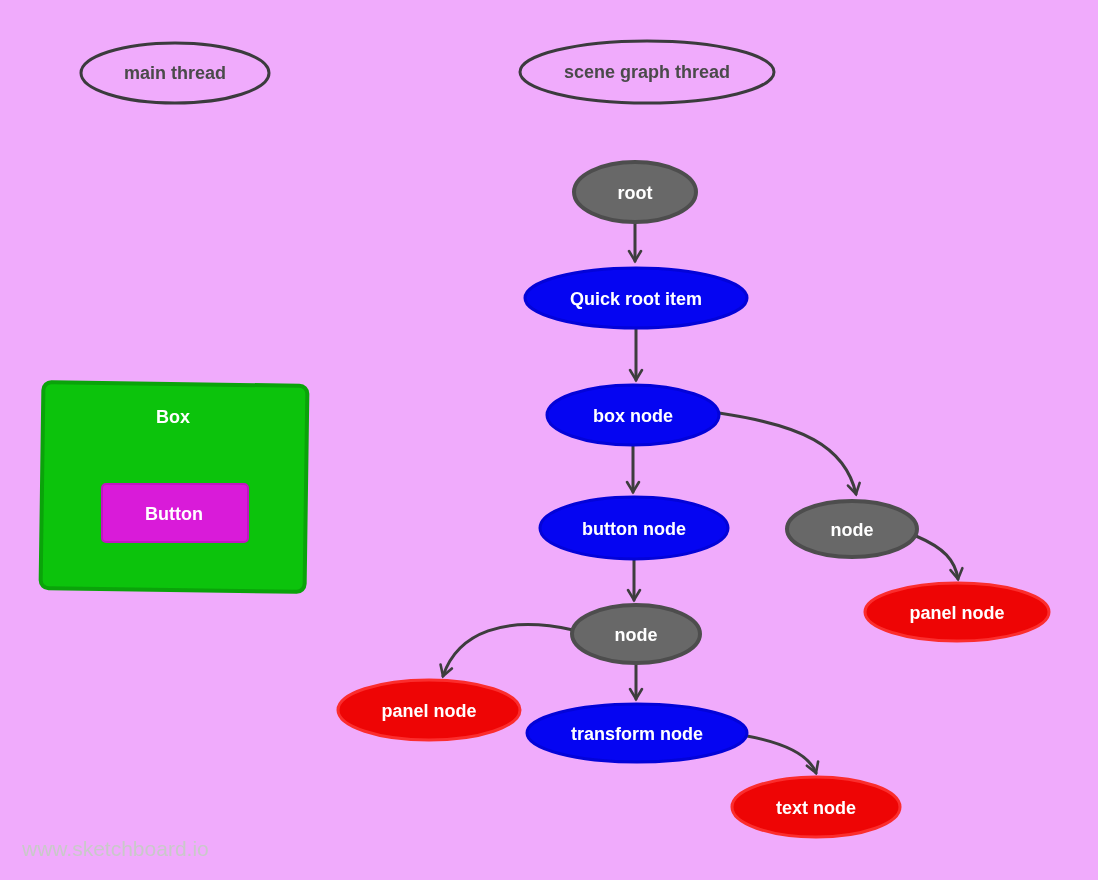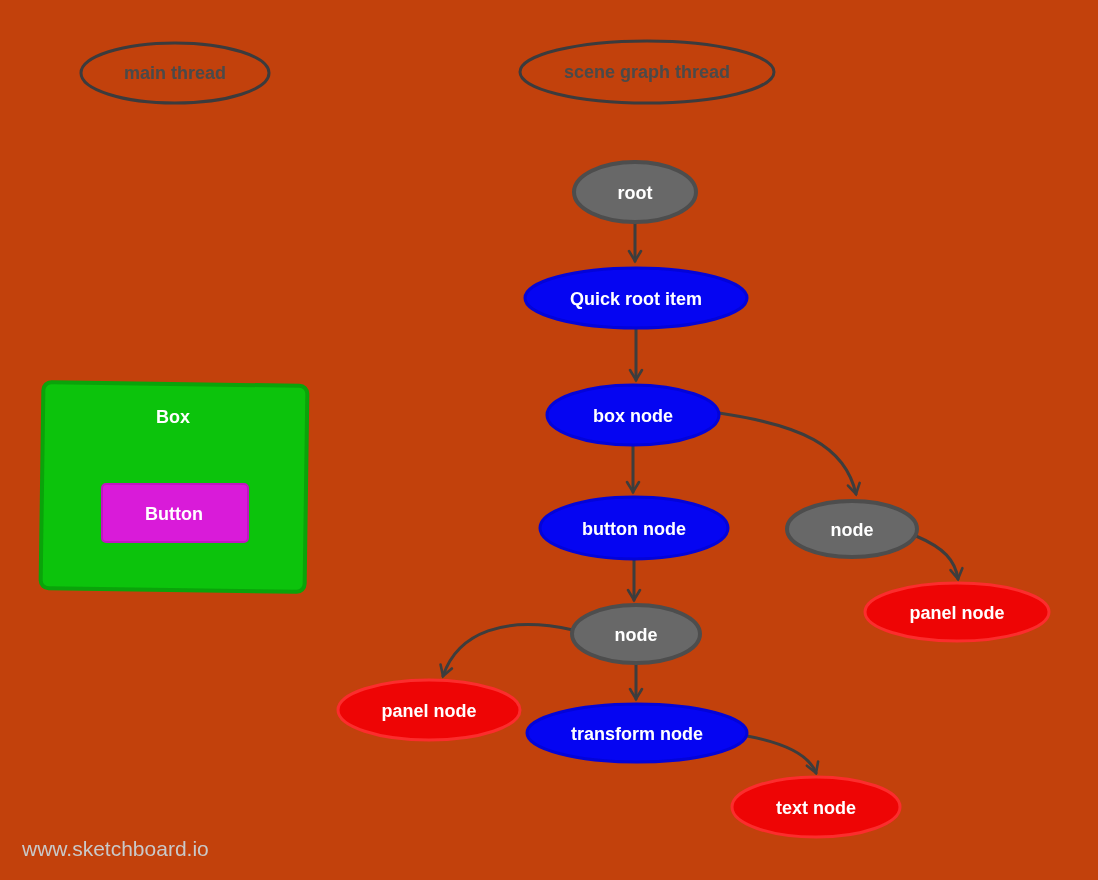--- a/index.html
+++ b/index.html
@@ -8,21 +8,21 @@
     background: #000000;
     width: 1098px;
     height: 880px;
     overflow: hidden;
     font-family: "Liberation Sans", sans-serif;
   }
   .stage {
     position: relative;
     width: 1098px;
     height: 880px;
-    background: #c2410c;
+    background: #f0abfc;
   }
   svg { display: block; }
   .node-label {
     fill: #ffffff;
     font-family: "Liberation Sans", sans-serif;
     font-size: 18px;
     font-weight: bold;
     text-anchor: middle;
   }
   .thread-label {

